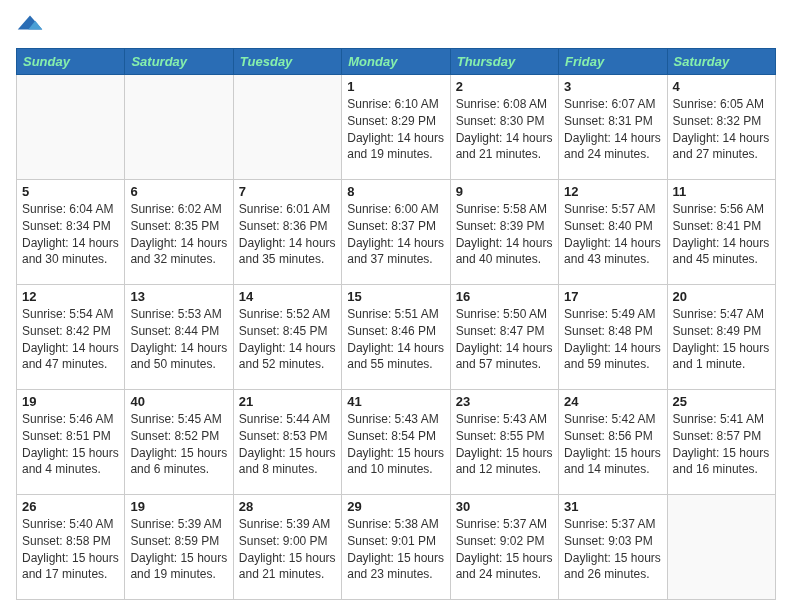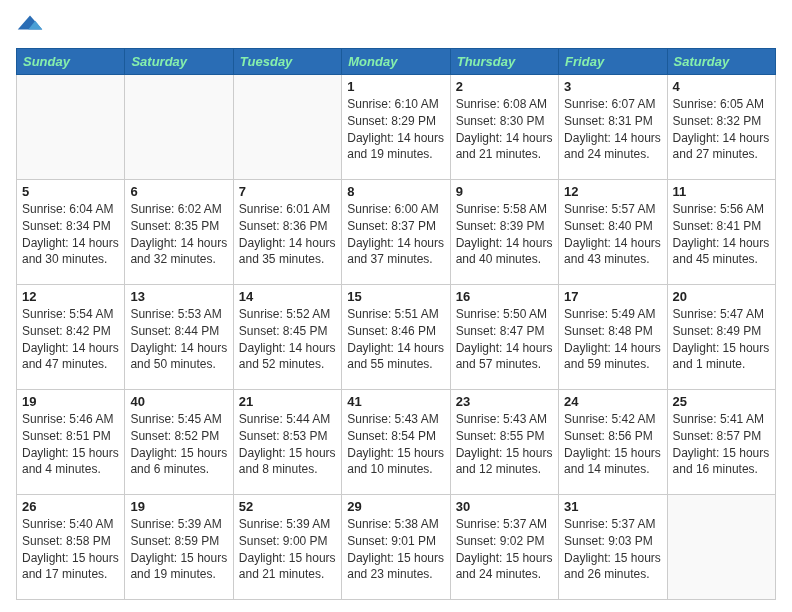--- a/index.html
+++ b/index.html
@@ -350,21 +350,21 @@
       </td>
           <td>
         <div class="day-number">19</div>
         <div class="day-info">
           Sunrise: 5:39 AM<br>
           Sunset: 8:59 PM<br>
           Daylight: 15 hours and 19 minutes.
         </div>
       </td>
           <td>
-        <div class="day-number">52</div>
+        <div class="day-number">28</div>
         <div class="day-info">
           Sunrise: 5:39 AM<br>
           Sunset: 9:00 PM<br>
           Daylight: 15 hours and 21 minutes.
         </div>
       </td>
           <td>
         <div class="day-number">29</div>
         <div class="day-info">
           Sunrise: 5:38 AM<br>

